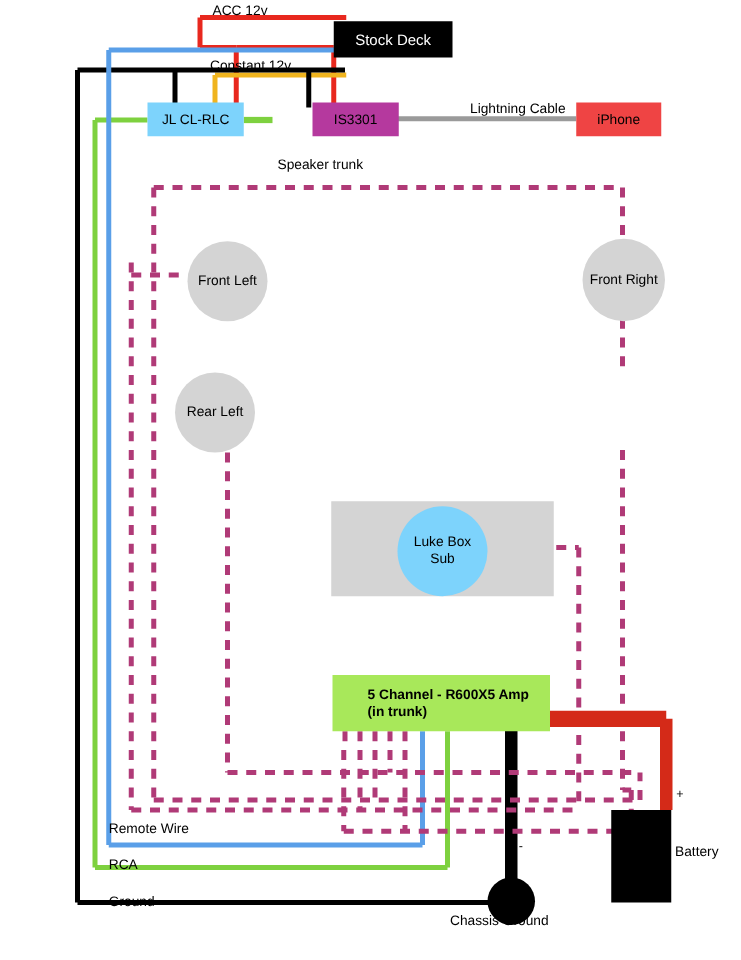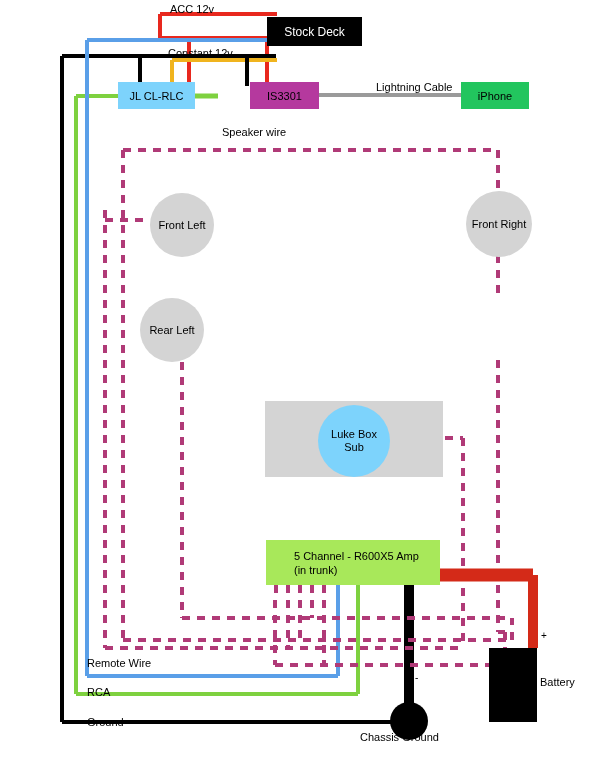--- a/index.html
+++ b/index.html
@@ -5,24 +5,24 @@
   html,body{margin:0;padding:0;background:#ffffff;}
   body{width:593px;height:768px;font-family:"Liberation Sans",sans-serif;}
   #stage{position:relative;width:593px;height:768px;overflow:hidden;background:#fff;}
   svg#wires{position:absolute;left:0;top:0;width:593px;height:768px;}
 
   .node{position:absolute;box-sizing:border-box;display:flex;align-items:center;justify-content:center;text-align:center;}
   .node span{pointer-events:none;text-align:center;}
   .stock-deck{background:#000000;color:#ffffff;font-size:12px;}
   .jl-box{background:#7dd3fc;color:#000;font-size:11px;}
   .is-box{background:#b5399e;color:#000;font-size:11px;margin-left:32px;}
-  .iphone-box{background:#22c55e;color:#000;font-size:11px;}
+  .iphone-box{background:#ef4444;color:#000;font-size:11px;}
   .amp-box{background:#a5e martial;}
   .amp-box{background:#a8e85a;color:#000;font-size:11px;}
-  .amp-box span{display:block;width:100%;text-align:left;padding-left:14px;line-height:14px;}
+  .amp-box span{display:block;width:100%;text-align:left;padding-left:14px;line-height:14px;font-weight:bold;}
   .subbox{background:#d4d4d4;}
   .battery-box{background:#000000;}
 
   .spk{position:absolute;border-radius:50%;background:#d4d4d4;display:flex;align-items:center;justify-content:center;font-size:11px;color:#000;text-align:center;line-height:13px;}
   .subcircle{position:absolute;border-radius:50%;background:#7dd3fc;display:flex;align-items:center;justify-content:center;font-size:11px;color:#000;text-align:center;line-height:13px;}
 
   .lbl{position:absolute;font-size:11px;color:#000;white-space:nowrap;}
   .lbl.sm{font-size:10px;}
 
   .bundle{position:absolute;box-sizing:border-box;border:5px dotted #9b9b9b;border-radius:3px;background:transparent;display:flex;align-items:center;justify-content:center;font-size:11px;color:#000;}
@@ -161,18 +161,18 @@
   <div class="lbl sm" style="left:541px;top:630px;">+</div>
   <div class="lbl sm" style="left:415px;top:672px;">-</div>
 
   <div class="chassis-dot" style="left:390px;top:702px;width:38px;height:38px;"></div>
   <div class="lbl" style="left:360px;top:731px;">Chassis Ground</div>
 
 
   <div class="lbl" style="left:170px;top:3px;">ACC 12v</div>
   <div class="lbl" style="left:168px;top:47px;">Constant 12v</div>
   <div class="lbl" style="left:376px;top:81px;">Lightning Cable</div>
-  <div class="lbl" style="left:222px;top:126px;">Speaker wire</div>
+  <div class="lbl" style="left:222px;top:126px;">Speaker trunk</div>
   <div class="lbl" style="left:87px;top:657px;">Remote Wire</div>
   <div class="lbl" style="left:87px;top:686px;">RCA</div>
   <div class="lbl" style="left:87px;top:716px;">Ground</div>
 
 </div>
 
 </body></html>

